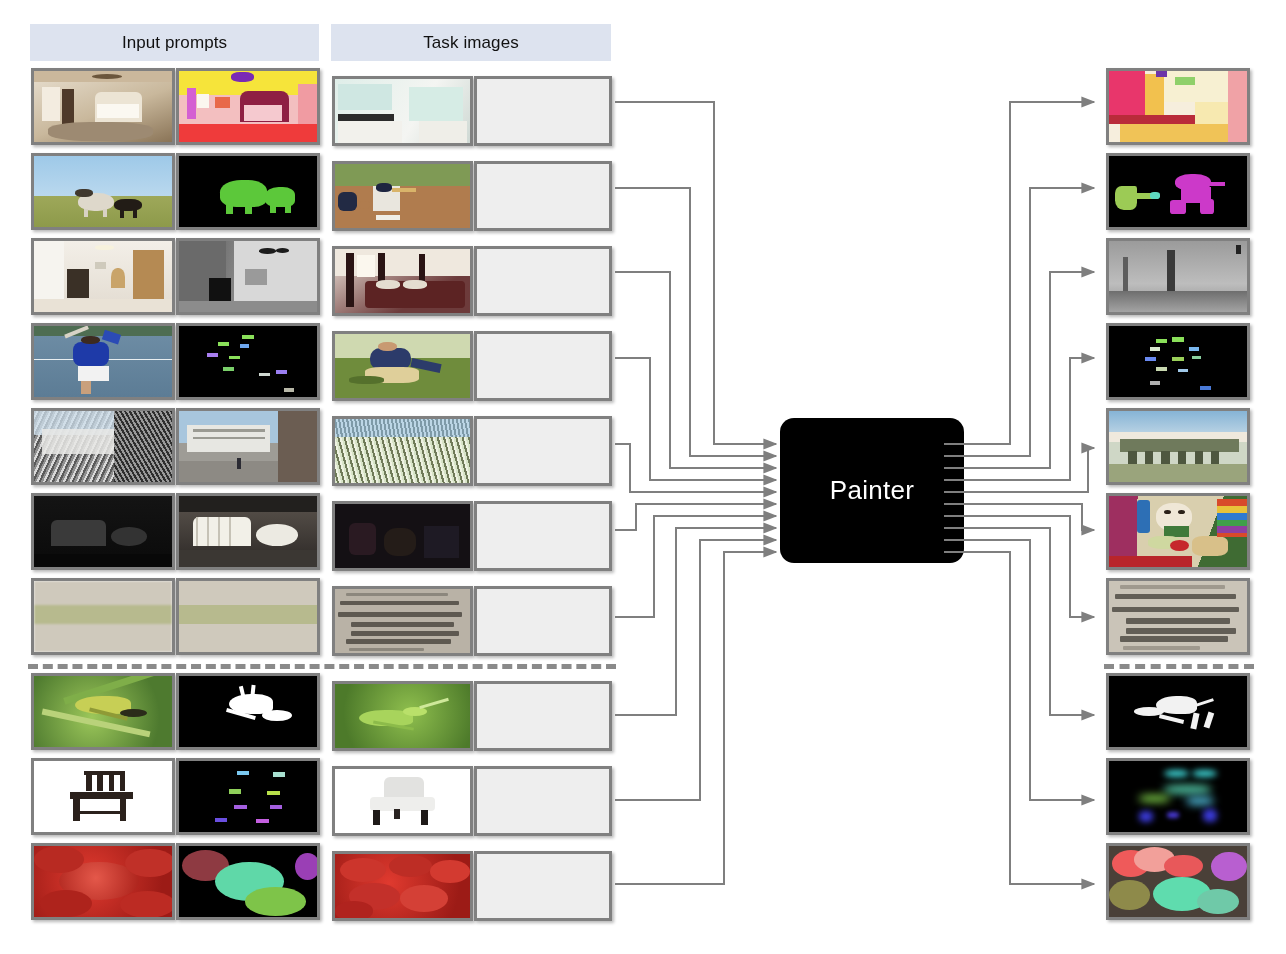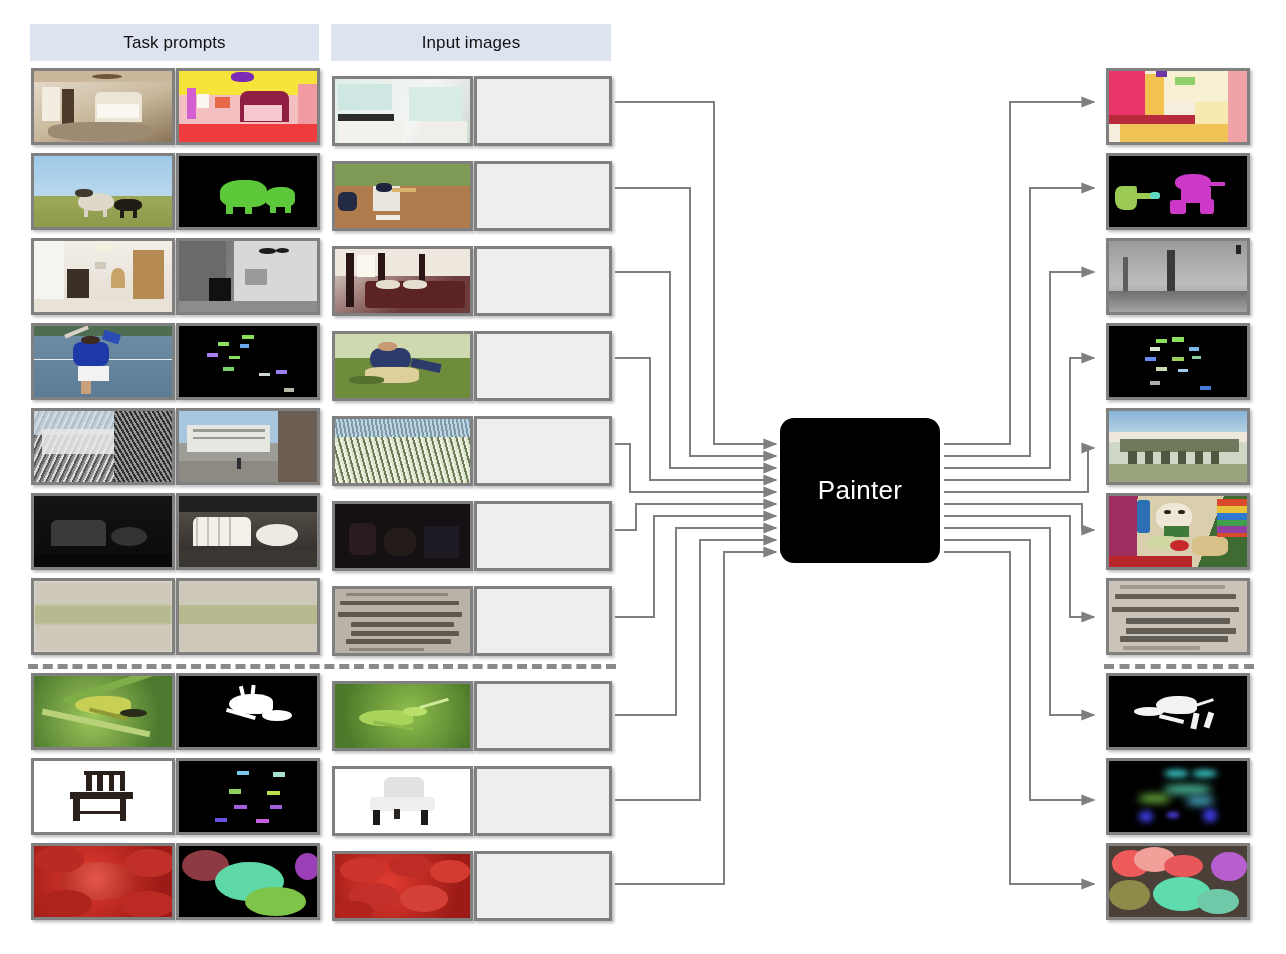--- a/index.html
+++ b/index.html
@@ -52,24 +52,24 @@
   .depthpaint{background:linear-gradient(100deg,#6e6e6e,#cfcfcf 60%,#9a9a9a);}
   .viaduct{background:linear-gradient(#8fb9d6 0 38%,#cfd7c6 38% 100%);}
   .kodak{background:linear-gradient(110deg,#a0305e 0 18%,#d9cfae 18% 70%,#3f6b33 70% 100%);}
 </style>
 </head>
 <body>
 
 <div id="stage">
 
   <div class="col-header" style="left:30px;top:24px;width:289px;height:37px;">
-    <span>Task prompts</span>
+    <span>Input prompts</span>
   </div>
   <div class="col-header" style="left:331px;top:24px;width:280px;height:37px;">
-    <span>Input images</span>
+    <span>Task images</span>
   </div>
 
   <div class="cell" style="left:31px;top:68px;width:144px;height:77px;">
     <div class="art room">
       <div class="fill" style="left:0;top:0;width:100%;height:16%;background:#cbb89c;"></div>
       <div class="fill" style="left:6%;top:22%;width:13%;height:48%;background:#f3ece0;"></div>
       <div class="fill" style="left:20%;top:26%;width:9%;height:50%;background:#4f3a2a;"></div>
       <div class="fill" style="left:44%;top:30%;width:34%;height:42%;background:#ece4d4;border-radius:6px 6px 0 0;"></div>
       <div class="fill" style="left:46%;top:46%;width:30%;height:20%;background:#fbf8f1;"></div>
       <div class="fill" style="left:10%;top:72%;width:76%;height:26%;background:#9d8a72;border-radius:40%;"></div>
@@ -489,21 +489,21 @@
       <div class="fill" style="left:2%;top:6%;width:28%;height:38%;background:#ef5a5a;border-radius:50%;"></div>
       <div class="fill" style="left:18%;top:2%;width:30%;height:34%;background:#f2a09a;border-radius:50%;"></div>
       <div class="fill" style="left:40%;top:12%;width:28%;height:32%;background:#e8585a;border-radius:50%;"></div>
       <div class="fill" style="left:74%;top:8%;width:26%;height:42%;background:#b85fd0;border-radius:50%;"></div>
       <div class="fill" style="left:0;top:48%;width:30%;height:42%;background:#8e8a4a;border-radius:50%;"></div>
       <div class="fill" style="left:32%;top:44%;width:42%;height:48%;background:#5fdcae;border-radius:50%;"></div>
       <div class="fill" style="left:64%;top:60%;width:30%;height:36%;background:#6fc9a8;border-radius:50%;"></div>
     </div>
   </div>
 
-  <div id="painter" style="left:780px;top:418px;width:160px;height:145px;">
+  <div id="painter" style="left:780px;top:418px;width:184px;height:145px;">
     <span>Painter</span>
   </div>
 
   <svg id="wires" viewBox="0 0 1286 954" width="1286" height="954">
     <defs>
       <marker id="ah" viewBox="0 0 10 10" refX="9" refY="5" markerWidth="7" markerHeight="7" orient="auto-start-reverse">
         <path d="M 0 1 L 10 5 L 0 9 z" fill="#7f7f7f"></path>
       </marker>
     </defs>
     <g fill="none" stroke="#7f7f7f" stroke-width="2" marker-end="url(#ah)">

